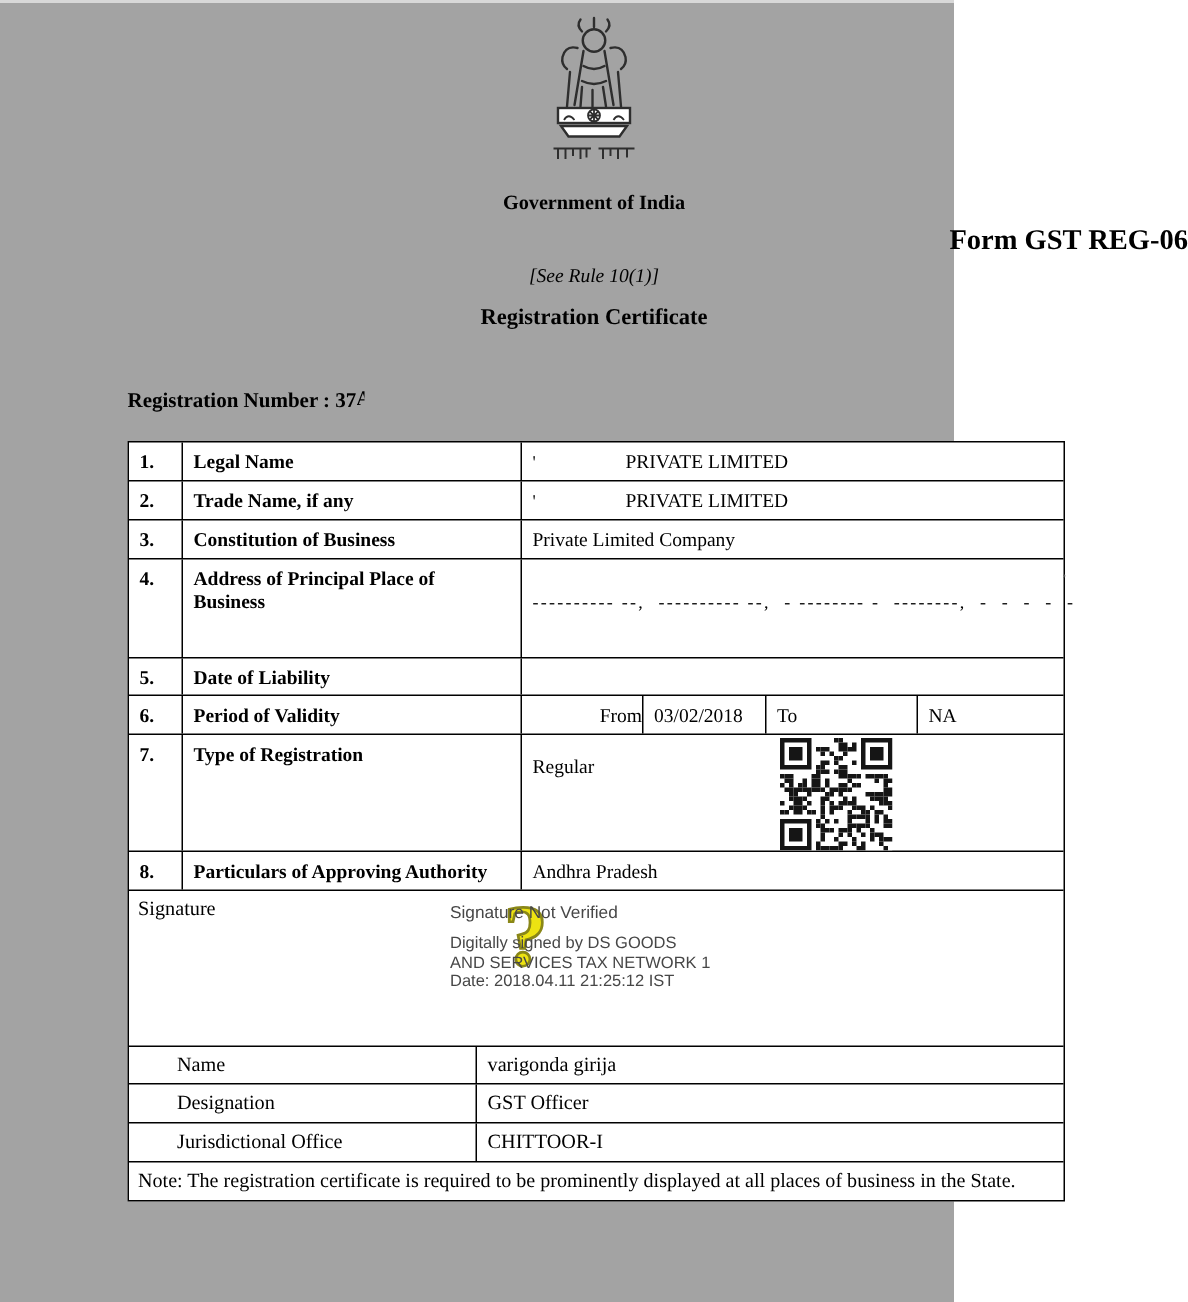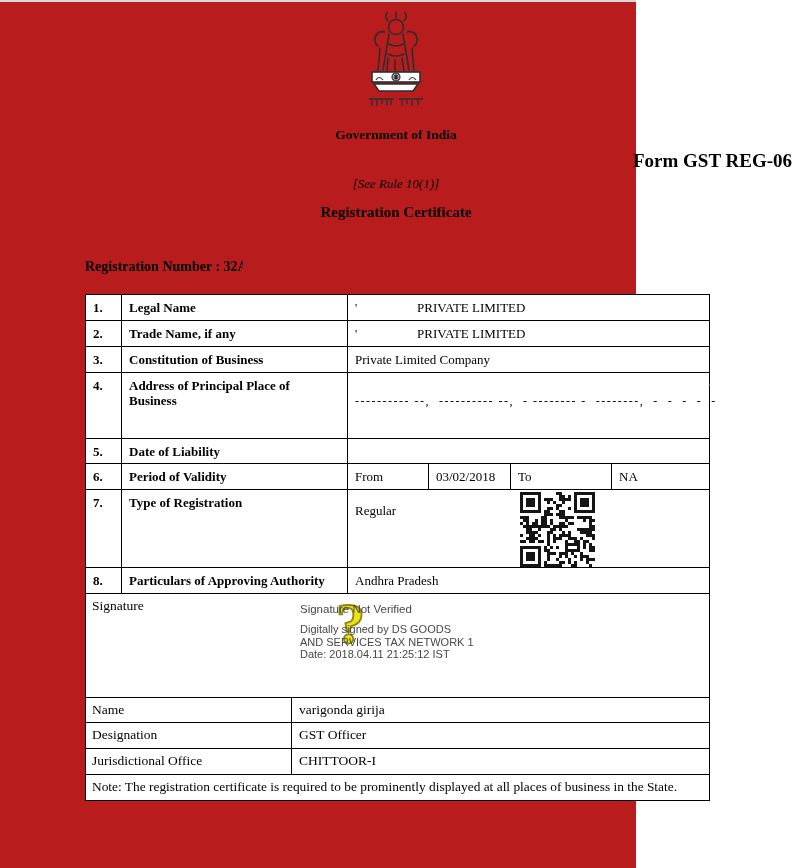--- a/index.html
+++ b/index.html
@@ -1,17 +1,17 @@
 <!DOCTYPE html>
 <html><head>
 <meta charset="utf-8">
 <style>
   html,body{margin:0;padding:0;background:#ffffff;}
   body{width:792px;height:868px;overflow:hidden;font-family:"Liberation Serif",serif;color:#000;}
-  .page{position:relative;width:636px;height:868px;background:#b91c1c;border-top:2px solid #d8d8d8;box-sizing:border-box;}
+  .page{position:relative;width:636px;height:868px;background:#a3a3a3;border-top:2px solid #d8d8d8;box-sizing:border-box;}
 
   
   .emblem{position:absolute;left:361px;top:8px;width:70px;height:100px;}
   .title-line{position:absolute;left:0;width:792px;text-align:center;}
   .t-gov{top:125px;font-weight:bold;font-size:13.5px;}
   .t-form{top:148px;font-weight:bold;font-size:19px;text-align:right;}
   .t-rule{top:174px;font-style:italic;font-size:13px;}
   .t-cert{top:202px;font-weight:bold;font-size:15px;}
   .regnum{position:absolute;left:85px;top:257px;font-weight:bold;font-size:14px;}
   .partial-char{display:inline-block;width:5px;height:14px;overflow:hidden;font-weight:bold;vertical-align:-2px;}
@@ -25,40 +25,40 @@
   .c-label{width:226px;flex:none;border-right:1px solid #000;font-weight:bold;font-size:13px;line-height:15px;padding:5px 10px 0 7px;}
   .c-value{flex:1;font-size:13px;padding:5px 0 0 7px;position:relative;}
   .h25{height:25px}.h26{height:26px}.h66{height:66px}.h78{height:78px}.h104{height:104px}
   .val-prefix{display:inline-block;width:62px;font-size:12px;}
   .redacted{display:block;margin-top:16px;letter-spacing:1.5px;font-size:12px;white-space:pre;}
   .addr-mark{position:absolute;right:6px;top:3px;font-size:10px;color:#555;}
 
   
   .c-value.nopad{padding:0;display:flex;}
   .pv{box-sizing:border-box;font-size:13px;padding:5px 0 0 7px;}
-  .pv-from{width:80px;flex:none;}
+  .pv-from{width:80px;flex:none;text-align:right;}
   .pv-fromv{width:82px;flex:none;border-left:1px solid #000;}
   .pv-to{width:101px;flex:none;border-left:1px solid #000;}
   .pv-tov{flex:1;border-left:1px solid #000;}
 
   
   .reg-type-text{position:absolute;left:7px;top:13px;font-size:13px;}
   .qr{position:absolute;left:172px;top:2px;width:75px;height:75px;}
 
   
   .sig-row{position:relative;box-sizing:border-box;border-top:1px solid #000;}
   .sig-label{position:absolute;left:6px;top:4px;font-size:13.5px;text-align:right;}
   .sig-block{position:absolute;left:214px;top:9px;font-family:"Liberation Sans",sans-serif;color:#474747;}
   .sig-status{position:relative;z-index:1;font-size:11.5px;margin-bottom:8px;}
   .sig-line{position:relative;z-index:1;font-size:11px;line-height:12.5px;}
   .sig-q{position:absolute;left:36px;top:-8px;z-index:0;font-family:"Liberation Serif",serif;
          font-size:58px;font-weight:bold;color:#ede312;-webkit-text-stroke:1.8px #8a8718;line-height:1;}
 
   
-  .f-label{width:206px;flex:none;border-right:1px solid #000;font-size:13.5px;padding:4px 0 0 6px;}
+  .f-label{width:206px;flex:none;border-right:1px solid #000;font-size:13.5px;padding:4px 0 0 6px;margin-left:26px;}
   .f-value{flex:1;font-size:13.5px;padding:4px 0 0 7px;}
   .note-cell{flex:1;font-size:13.4px;padding:4px 6px 0 6px;}
 </style>
 </head>
 <body>
 
 <div class="page">
 
   <div class="emblem" aria-label="सत्यमेव जयते">
     <svg width="70" height="100" viewBox="0 0 70 100" xmlns="http://www.w3.org/2000/svg">
@@ -87,21 +87,21 @@
         <path d="M11,89 v7 M16,89 v7 M21,89 v5 M26,89 v7 M30,89 v6 M41,89 v7 M46,89 v5 M51,89 v7 M57,89 v6"></path>
       </g>
     </svg>
   </div>
 
   <div class="title-line t-gov">Government of India</div>
   <div class="title-line t-form">Form GST REG-06</div>
   <div class="title-line t-rule">[See Rule 10(1)]</div>
   <div class="title-line t-cert">Registration Certificate</div>
 
-  <div class="regnum"><span>Registration Number : </span><span>32</span><span class="partial-char">A</span></div>
+  <div class="regnum"><span>Registration Number : </span><span>37</span><span class="partial-char">A</span></div>
 
   <div class="cert">
 
     <div class="row first h25">
       <div class="cell c-num">1.</div>
       <div class="cell c-label">Legal Name</div>
       <div class="cell c-value"><span class="val-prefix">'</span><span>PRIVATE LIMITED</span></div>
     </div>
 
     <div class="row h26">

